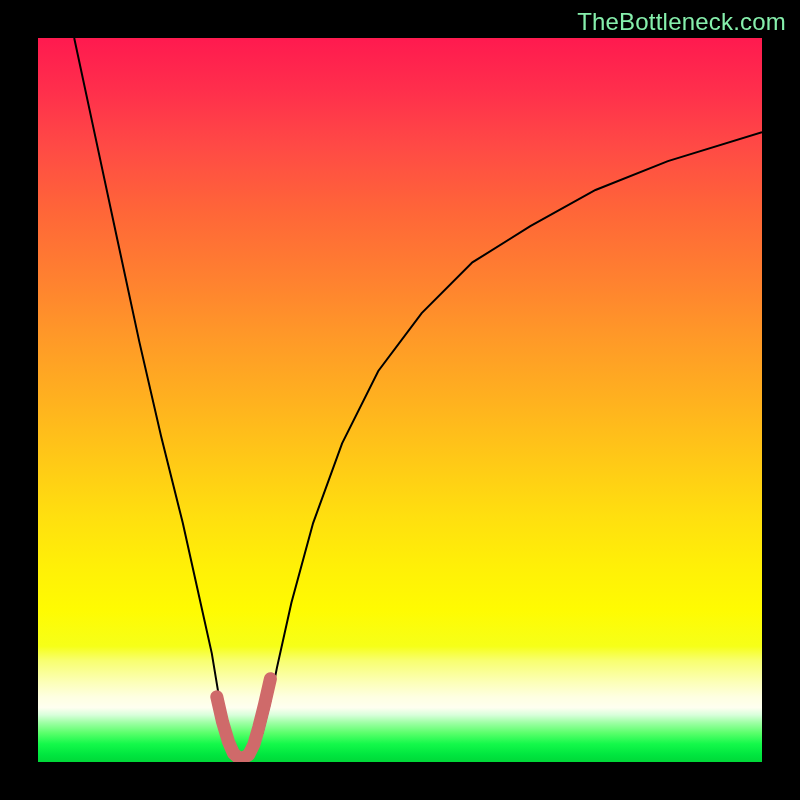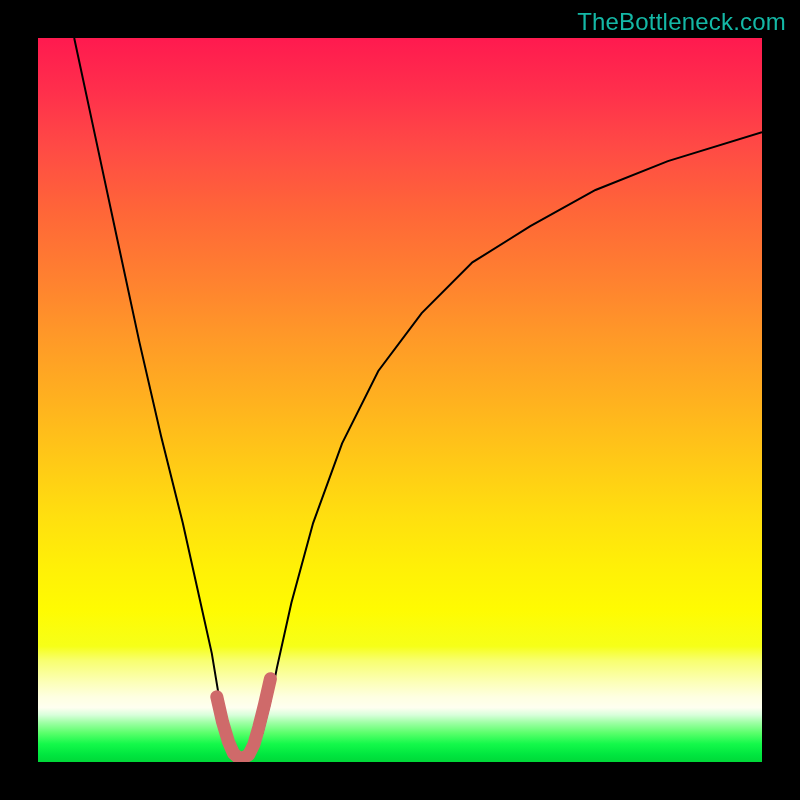--- a/index.html
+++ b/index.html
@@ -63,21 +63,21 @@
     position: absolute;
     left: 0;
     top: 0;
     width: 100%;
     height: 100%;
   }
   .watermark {
     position: absolute;
     top: 8px;
     right: 14px;
-    color: #14b8a6;
+    color: #86efac;
     font-size: 24px;
     font-weight: 400;
     letter-spacing: 0.2px;
     user-select: none;
   }
 </style>
 </head>
 <body>
 
 <div class="frame">

